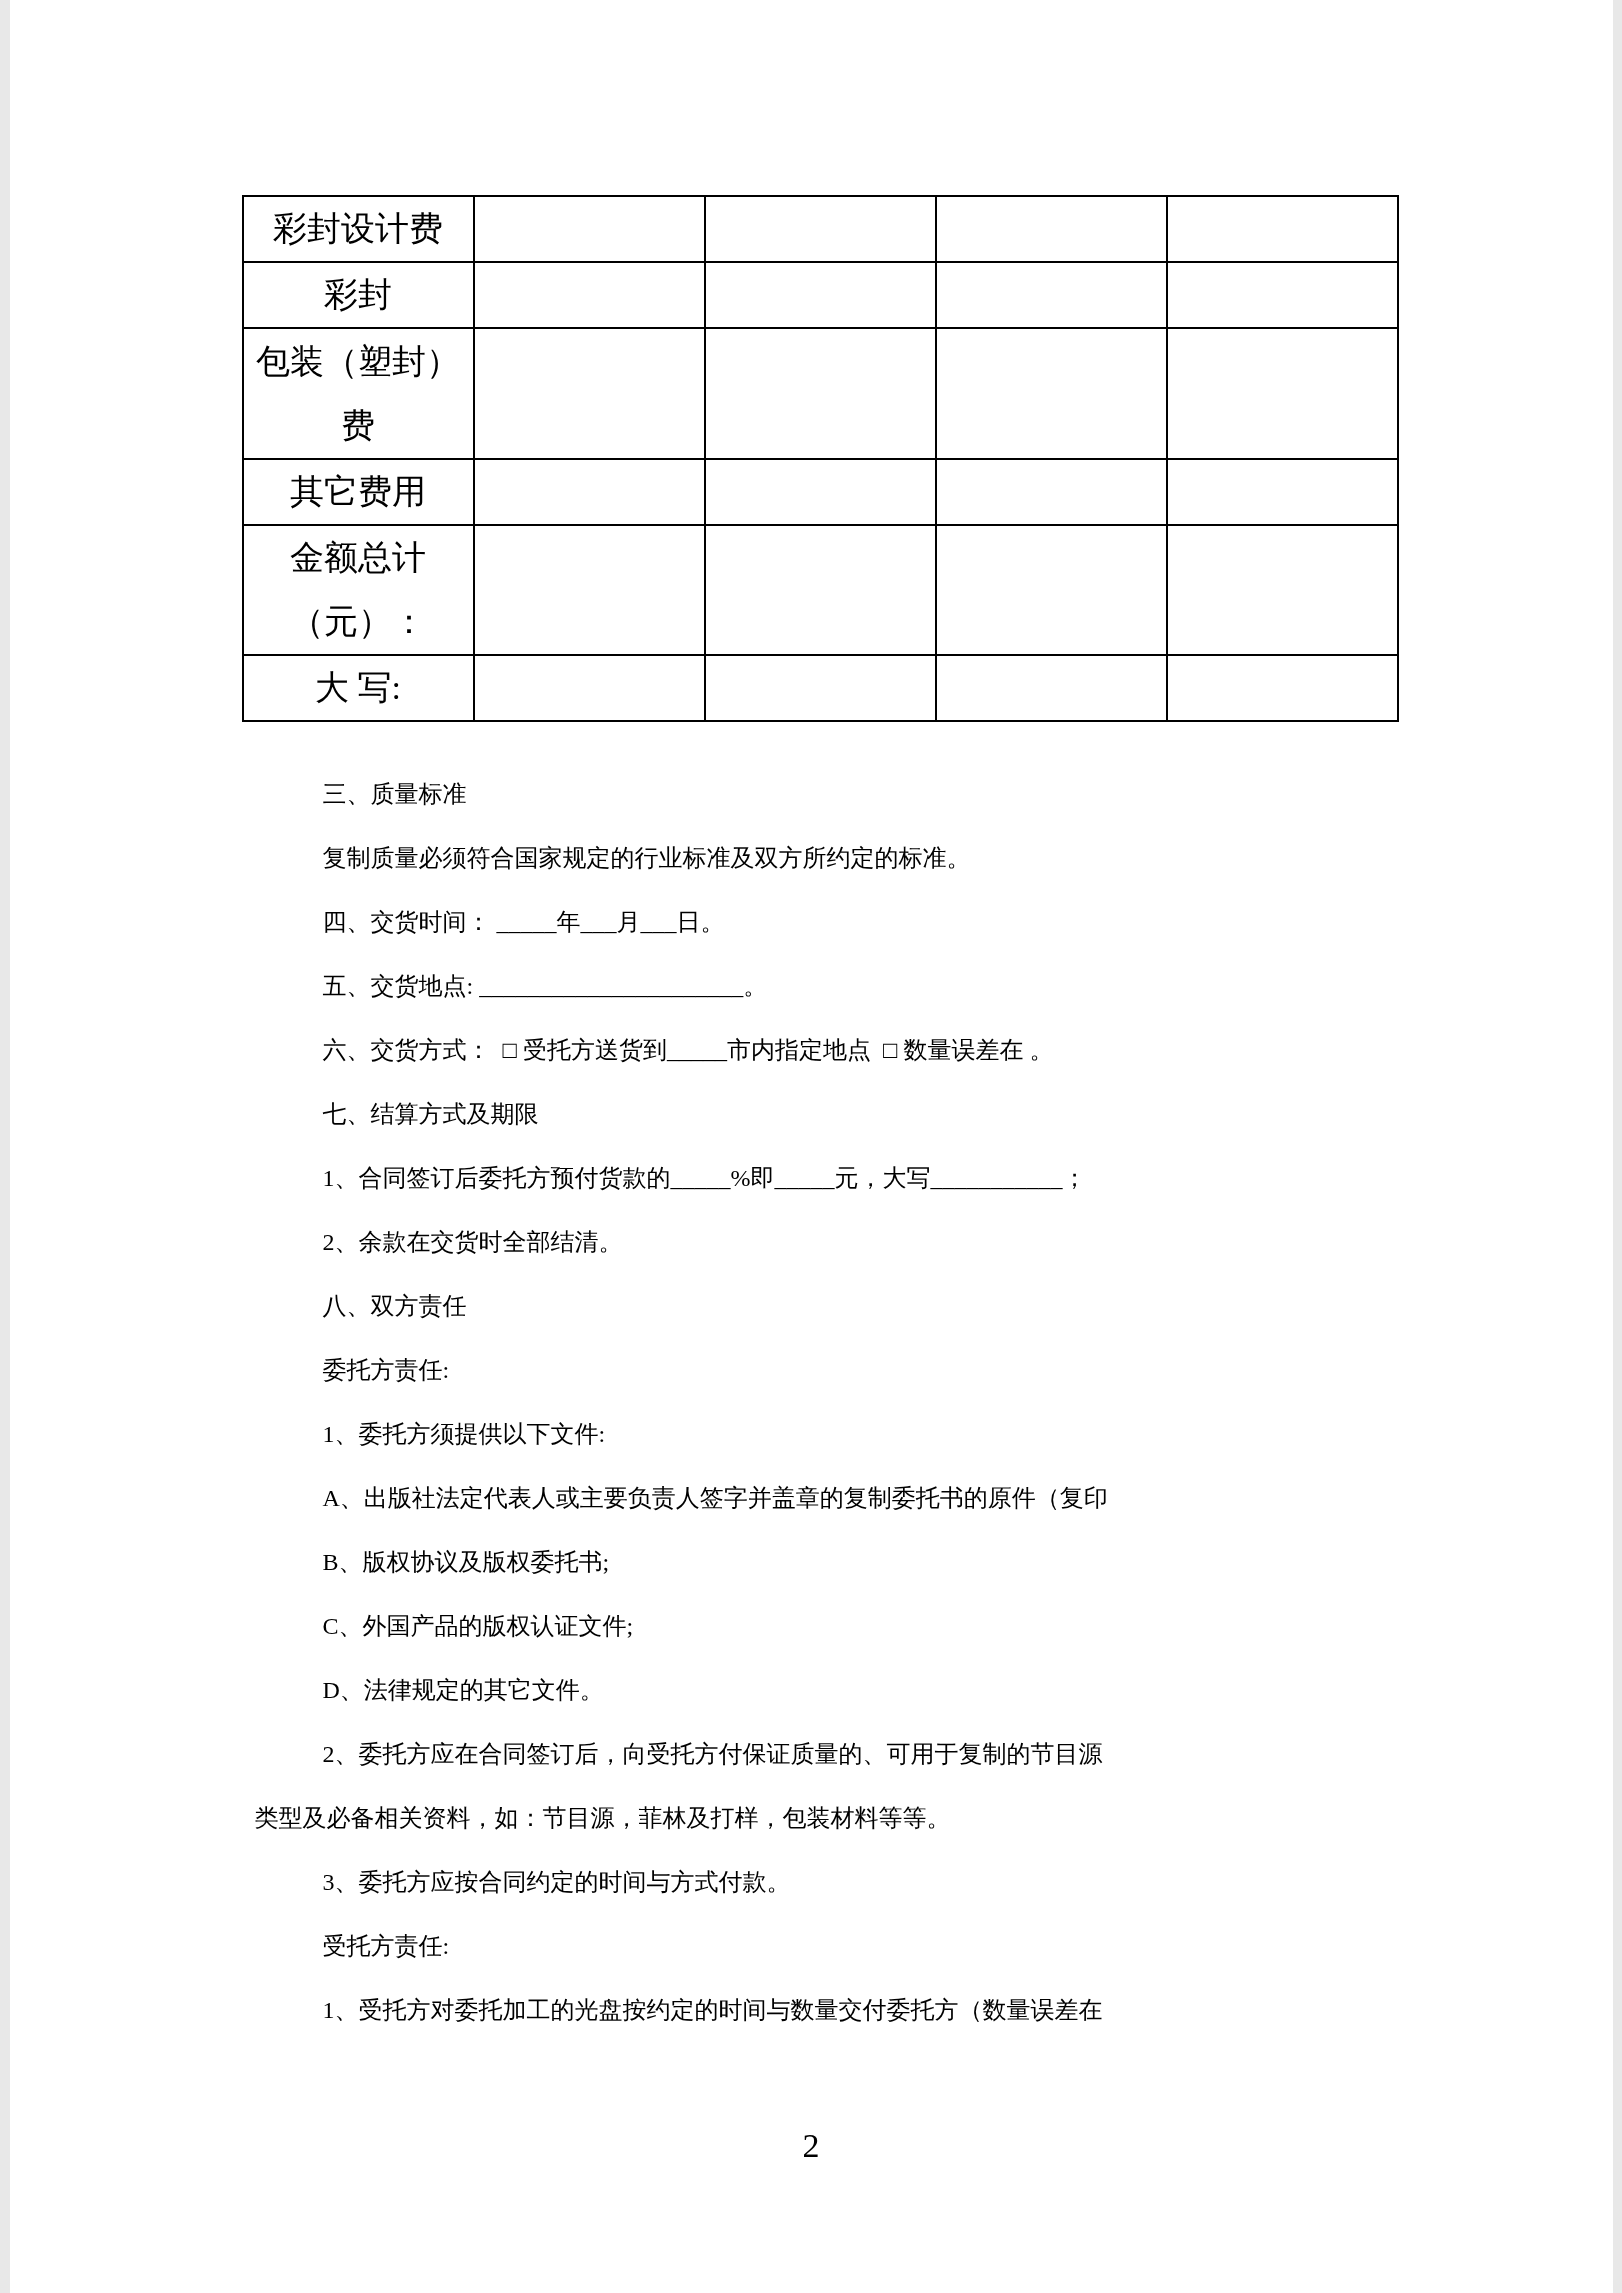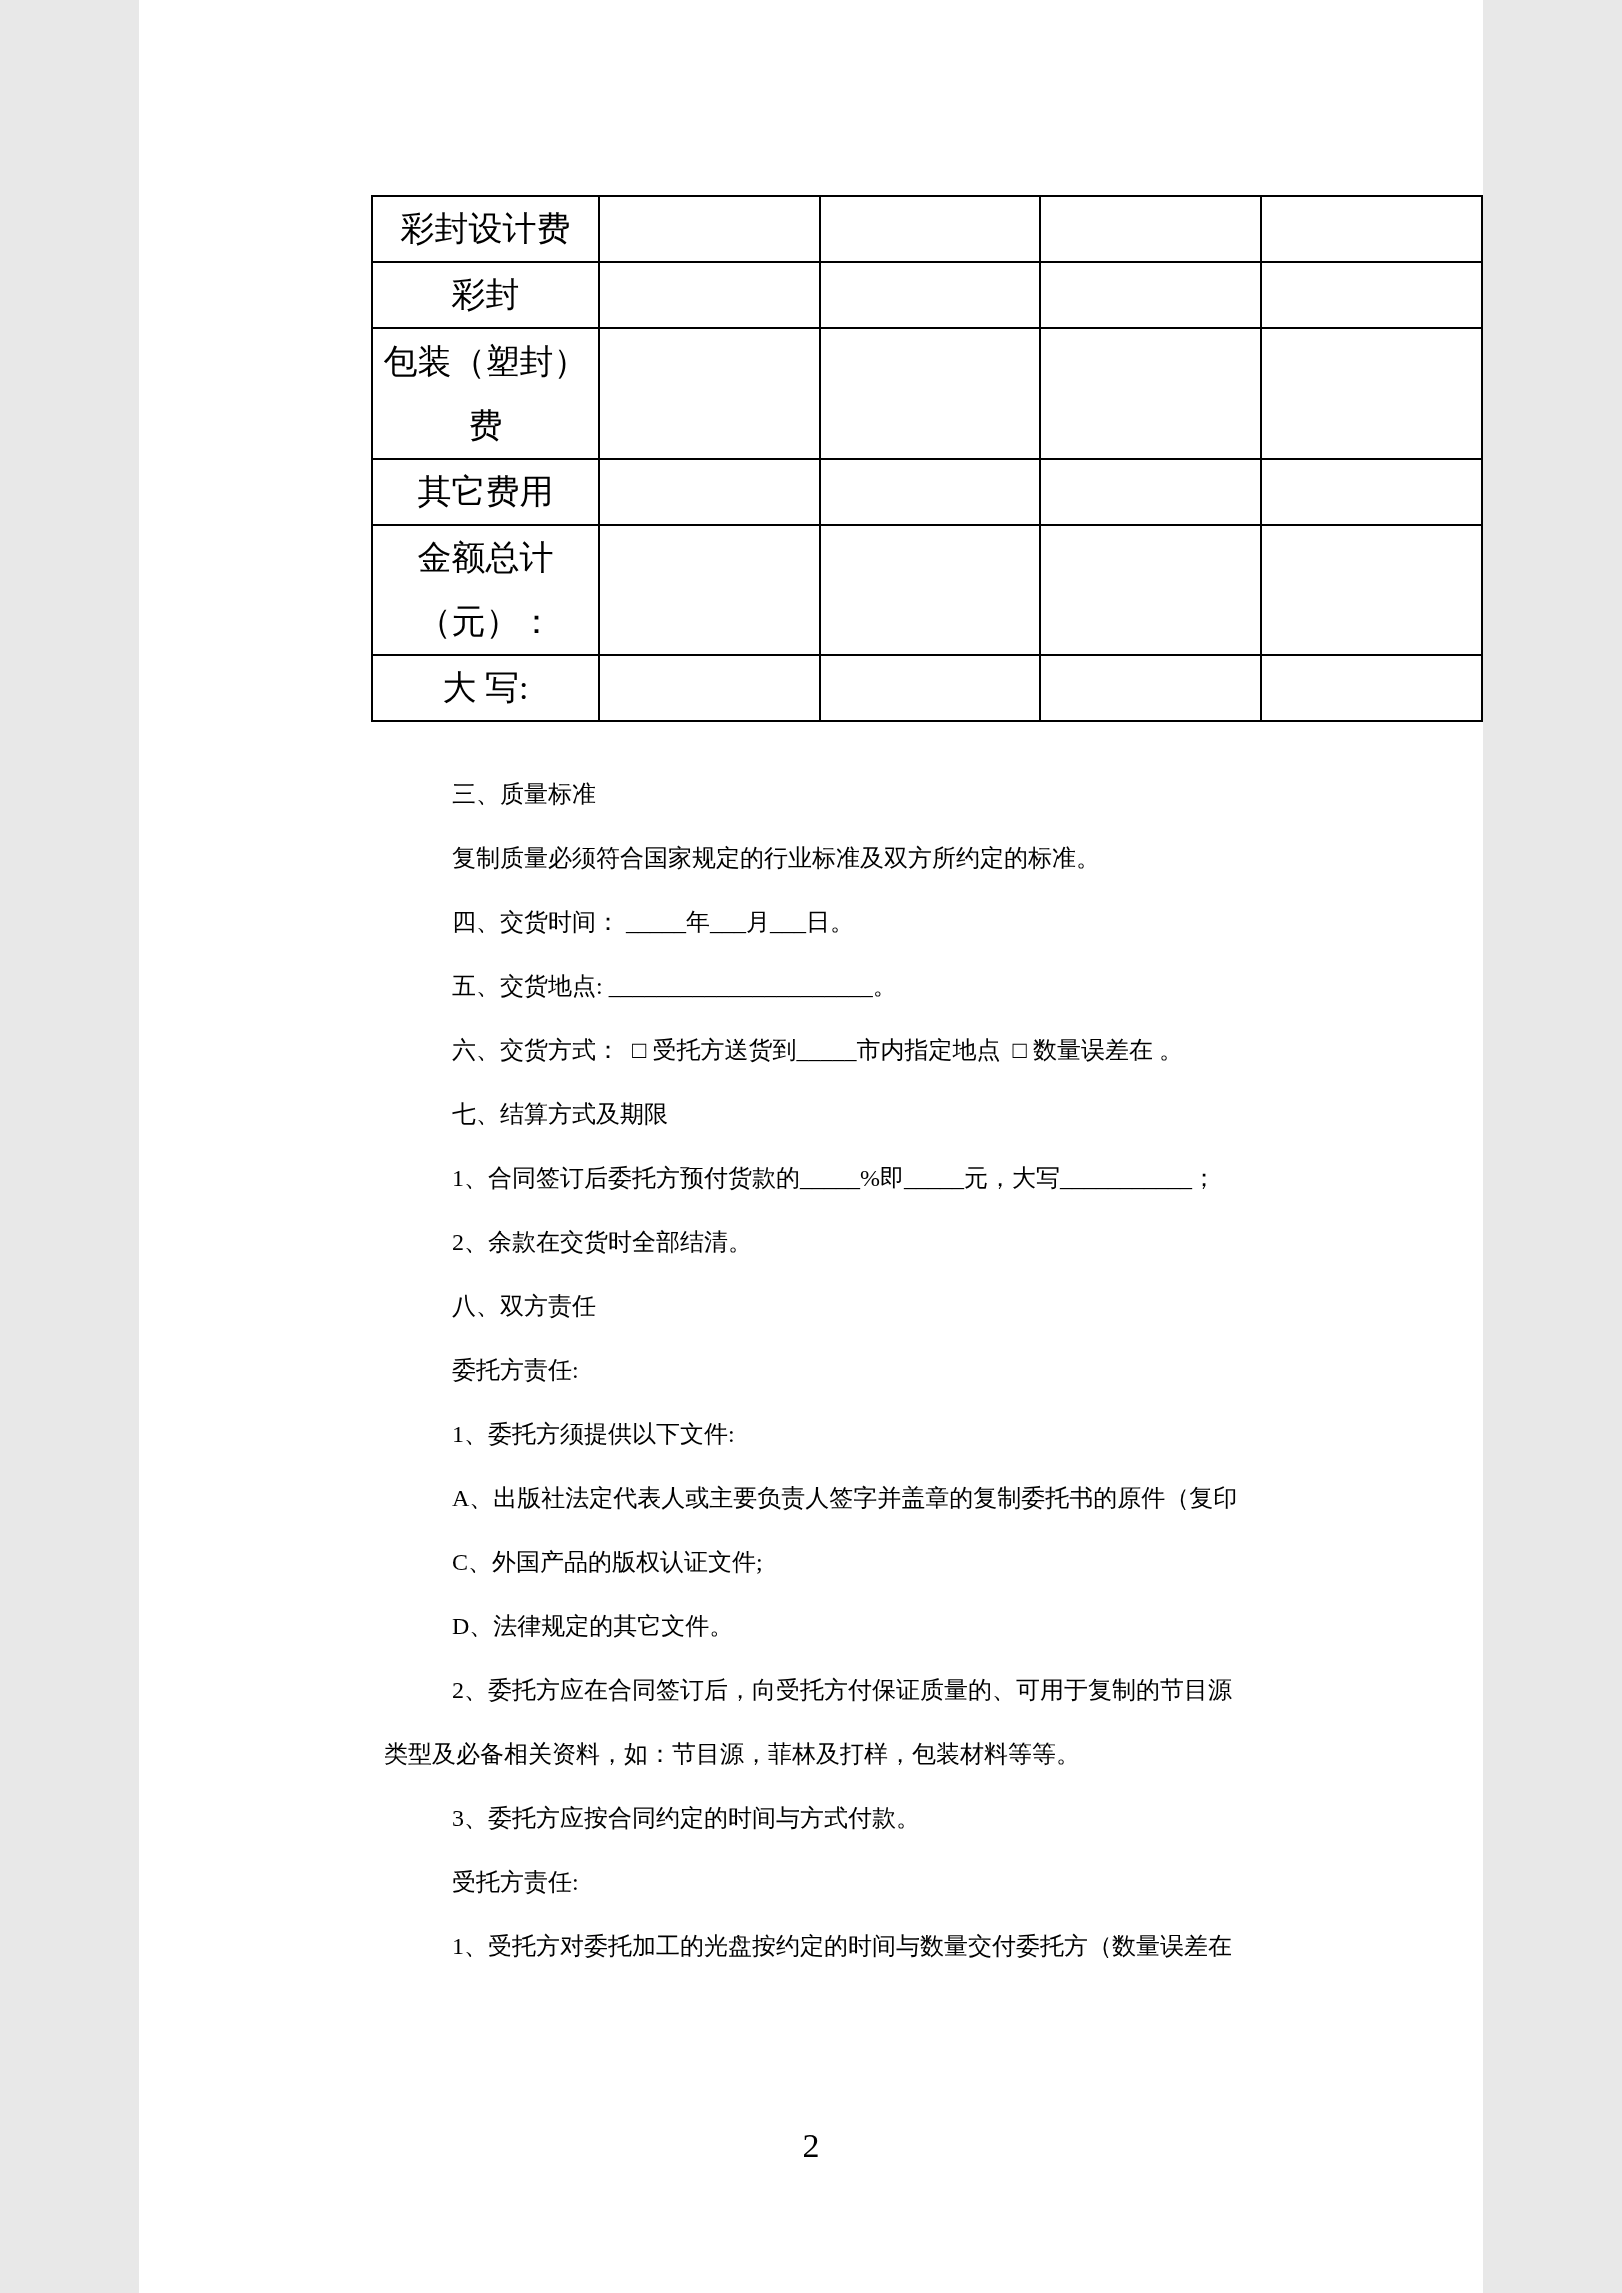--- a/index.html
+++ b/index.html
@@ -1,18 +1,18 @@
 <!DOCTYPE html>
 <html style="font-size:14.5px"><head>
 <meta charset="utf-8">
 <style>
   html,body { margin:0; padding:0; background:#e8e8e8; }
   .page {
     position:relative;
-    width:1344px; height:2294px;
+    width:1603px; height:2294px;
     margin:0 auto;
     background:#ffffff;
     color:#000000;
     font-family:"Liberation Serif","DejaVu Serif",serif;
   }
   
   .fee-table {
     position:absolute; left:232px; top:195px;
     border-collapse:collapse; table-layout:fixed;
   }
@@ -115,20 +115,21 @@
     <div class="line indent">四、交货时间： _____年___月___日。</div>
     <div class="line indent">五、交货地点: ______________________。</div>
     <div class="line indent">六、交货方式：  □ 受托方送货到_____市内指定地点  □ 数量误差在 。</div>
     <div class="line indent">七、结算方式及期限</div>
     <div class="line indent">1、合同签订后委托方预付货款的_____%即_____元，大写___________；</div>
     <div class="line indent">2、余款在交货时全部结清。</div>
     <div class="line indent">八、双方责任</div>
     <div class="line indent">委托方责任:</div>
     <div class="line indent">1、委托方须提供以下文件:</div>
     <div class="line indent">A、出版社法定代表人或主要负责人签字并盖章的复制委托书的原件（复印</div>
+    <div class="line indent">B、版权协议及版权委托书;</div>
     <div class="line indent">C、外国产品的版权认证文件;</div>
     <div class="line indent">D、法律规定的其它文件。</div>
     <div class="line indent">2、委托方应在合同签订后，向受托方付保证质量的、可用于复制的节目源</div>
     <div class="line">类型及必备相关资料，如：节目源，菲林及打样，包装材料等等。</div>
     <div class="line indent">3、委托方应按合同约定的时间与方式付款。</div>
     <div class="line indent">受托方责任:</div>
     <div class="line indent">1、受托方对委托加工的光盘按约定的时间与数量交付委托方（数量误差在</div>
   </div>
 
   <div class="page-number">2</div>

